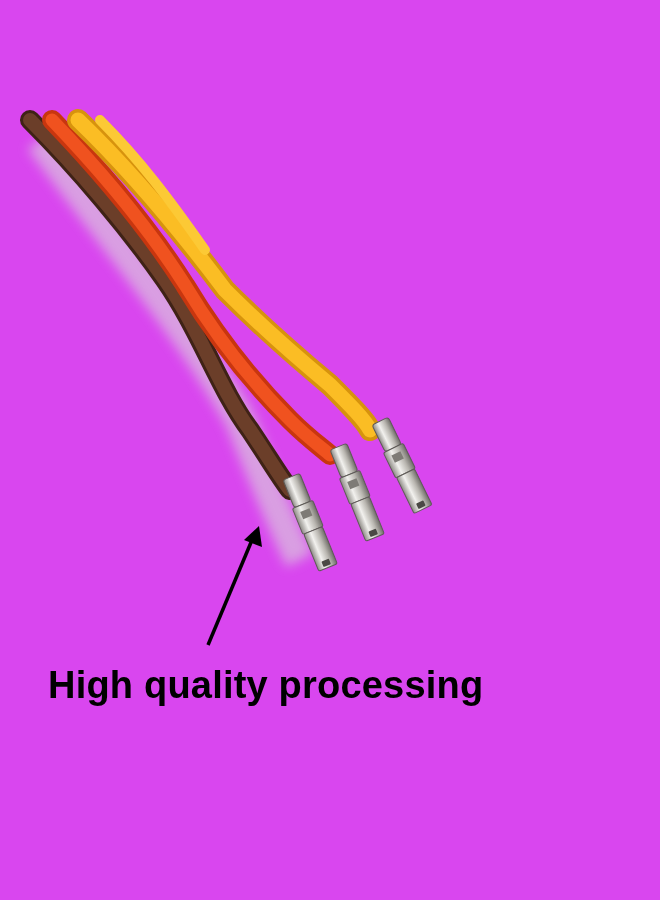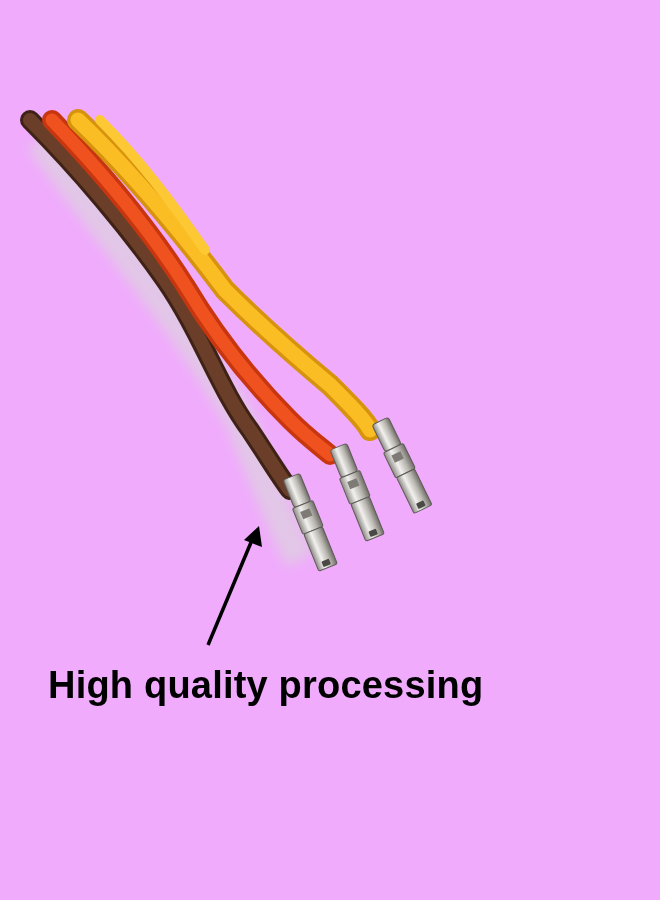--- a/index.html
+++ b/index.html
@@ -1,16 +1,16 @@
 <!DOCTYPE html>
 <html><head>
   <meta charset="utf-8">
   <style>
     html, body { margin: 0; padding: 0; background: #ffffff; }
-    .canvas { position: relative; width: 660px; height: 900px; background: #f0abfc; overflow: hidden; }
+    .canvas { position: relative; width: 660px; height: 900px; background: #d946ef; overflow: hidden; }
     .photo { position: absolute; left: 0; top: 0; width: 660px; height: 900px; }
     .caption {
       position: absolute; left: 48px; top: 664px;
       font-family: "Liberation Sans", sans-serif; font-weight: 700;
       font-size: 38px; color: #000000; letter-spacing: 0.2px; white-space: nowrap;
     }
   </style>
 </head>
 <body>
 

